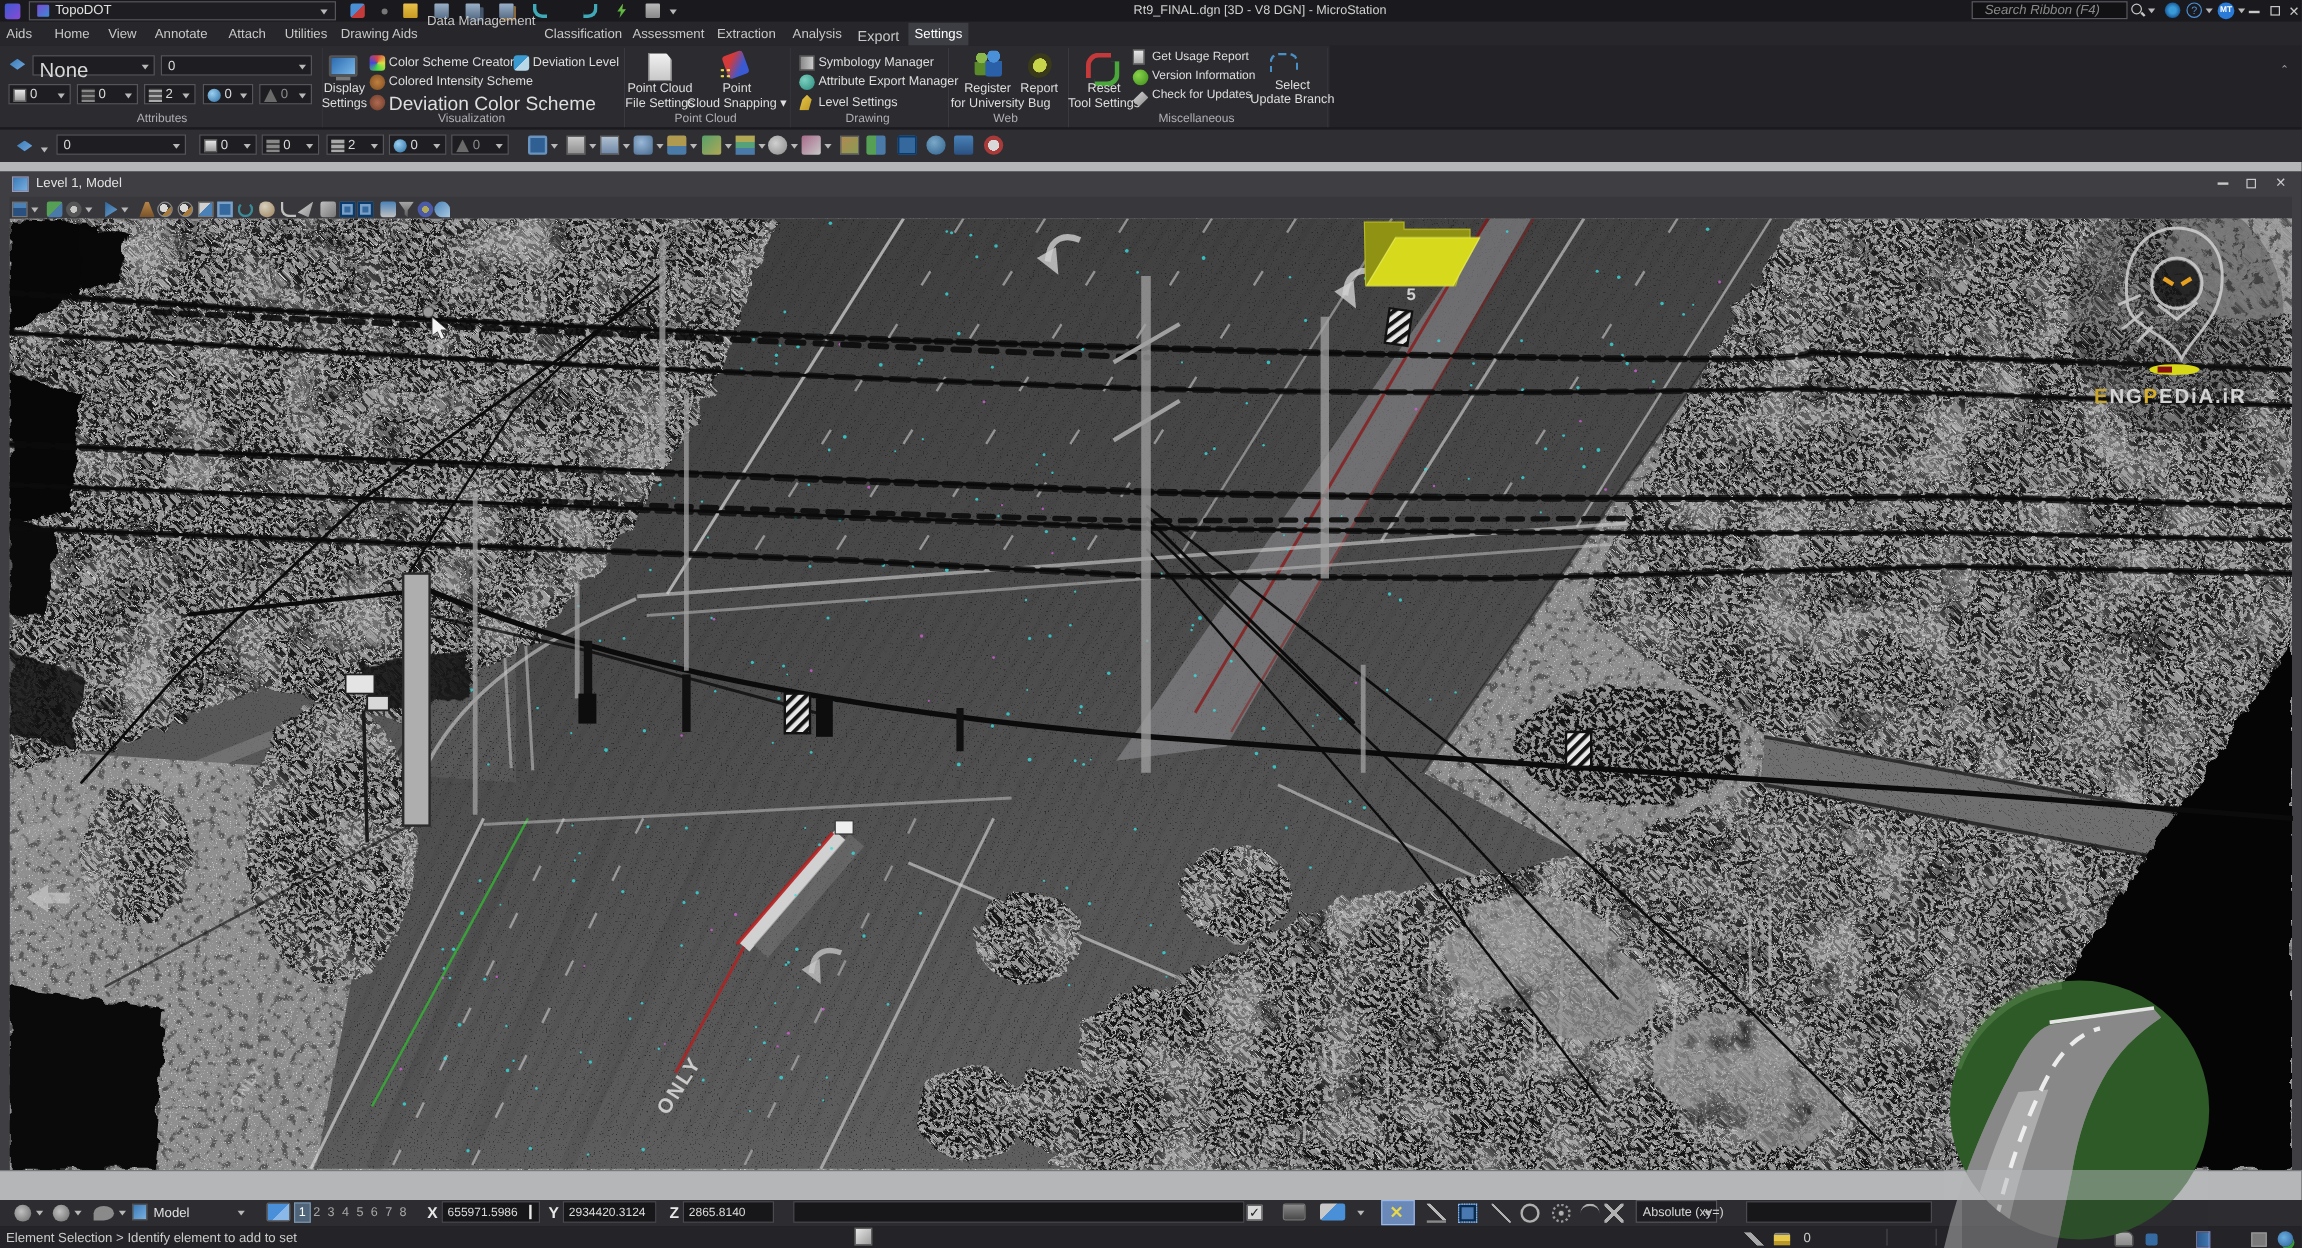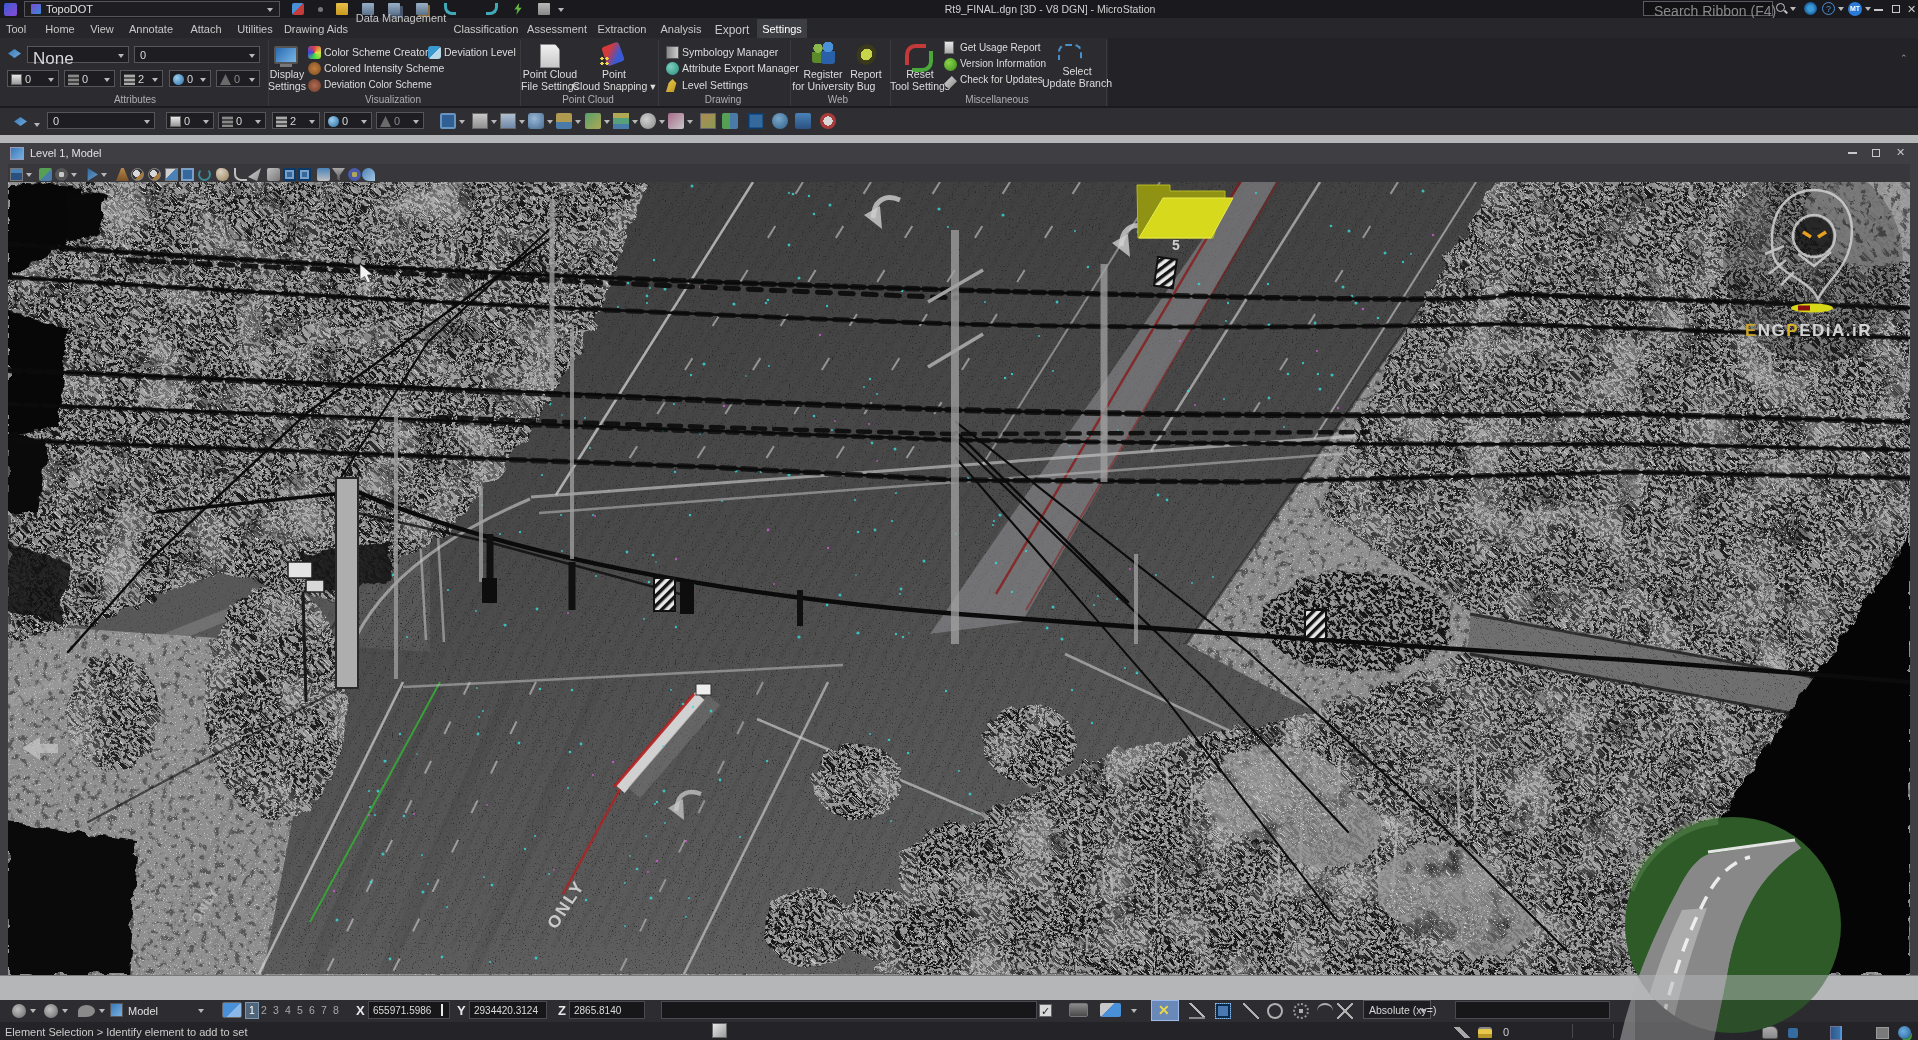--- a/index.html
+++ b/index.html
@@ -20,37 +20,37 @@
 <div class="abs" style="left:362px;top:3px;width:12px;height:12px;background:linear-gradient(180deg,#9ab0c8,#5a7088);border-radius:1px"></div>
 <div class="abs" style="left:388px;top:3px;width:12px;height:12px;background:linear-gradient(180deg,#9ab0c8,#5a7088);border-radius:1px;box-shadow:3px 3px 0 #44546a"></div>
 <div class="abs" style="left:416px;top:3px;width:12px;height:12px;background:linear-gradient(180deg,#9ab0c8,#5a7088);border-radius:1px;box-shadow:2px 2px 0 #8a6a3a"></div>
 <div class="abs" style="left:444px;top:3px;width:12px;height:12px;border-bottom:3px solid #3fa9b8;border-left:3px solid #3fa9b8;border-radius:0 0 0 8px"></div>
 <div class="abs" style="left:486px;top:3px;width:12px;height:12px;border-bottom:3px solid #3fa9b8;border-right:3px solid #3fa9b8;border-radius:0 0 8px 0"></div>
 <div class="abs" style="left:512px;top:3px;width:12px;height:12px;background:linear-gradient(45deg,#3a9a3a,#8ad44a);clip-path:polygon(60% 0,20% 55%,45% 55%,35% 100%,80% 40%,55% 40%)"></div>
 <div class="abs" style="left:538px;top:3px;width:12px;height:12px;background:linear-gradient(180deg,#b8b8b8,#888);border-radius:1px"></div>
 <div class="abs car" style="left:558px;top:8px"></div>
 <div class="abs" style="left:1050px;top:3px;transform:translateX(-50%);font-size:10.5px;color:#d0d0d0;white-space:nowrap">Rt9_FINAL.dgn [3D - V8 DGN] - MicroStation</div>
 <div class="abs" style="left:1643px;top:1px;width:130px;height:15px;background:#121215;border:1px solid #5a5a60">
-  <div class="abs" style="left:10px;top:1px;font-size:14px;color:#8a8a8a;white-space:nowrap">Search Ribbon (F4)</div>
+  <div class="abs" style="left:10px;top:1px;font-size:11px;font-style:italic;color:#8a8a8a;white-space:nowrap">Search Ribbon (F4)</div>
 </div>
 <div class="abs" style="left:1776px;top:3px;width:9px;height:9px;border:1.5px solid #c8c8c8;border-radius:50%"></div>
 <div class="abs" style="left:1784px;top:11px;width:4px;height:1.5px;background:#c8c8c8;transform:rotate(45deg)"></div>
 <div class="abs car" style="left:1790px;top:7px"></div>
 <div class="abs" style="left:1804px;top:2px;width:13px;height:13px;background:radial-gradient(circle,#3a9ad8 30%,#1a5a98 70%);border-radius:50%"></div>
 <div class="abs" style="left:1822px;top:2px;width:13px;height:13px;border:1.5px solid #4a90d8;border-radius:50%;color:#4a90d8;font-size:9px;text-align:center;line-height:12px">?</div>
 <div class="abs car" style="left:1838px;top:7px"></div>
 <div class="abs" style="left:1848px;top:2px;width:14px;height:14px;background:#2a7ad8;border-radius:50%;color:#fff;font-size:7px;text-align:center;line-height:14px;font-weight:bold">MT</div>
 <div class="abs car" style="left:1865px;top:7px"></div>
 <div class="abs" style="left:1874px;top:9px;width:9px;height:1.5px;background:#c8c8c8"></div>
 <div class="abs" style="left:1892px;top:5px;width:8px;height:8px;border:1.2px solid #c8c8c8"></div>
 <div class="abs" style="left:1907px;top:3px;font-size:11px;color:#c8c8c8">✕</div>
 
 <div class="abs" style="left:0;top:18px;width:1918px;height:20px;background:#27272b"></div>
 <div class="abs" style="left:757px;top:19px;width:50px;height:19px;background:#3d3d44"></div>
-<div class="abs" style="left:16px;top:23px;transform:translateX(-50%);font-size:11px;color:#c8c8c8;white-space:nowrap">Tool</div>
+<div class="abs" style="left:16px;top:23px;transform:translateX(-50%);font-size:11px;color:#c8c8c8;white-space:nowrap">Aids</div>
 <div class="abs" style="left:60px;top:23px;transform:translateX(-50%);font-size:11px;color:#c8c8c8;white-space:nowrap">Home</div>
 <div class="abs" style="left:102px;top:23px;transform:translateX(-50%);font-size:11px;color:#c8c8c8;white-space:nowrap">View</div>
 <div class="abs" style="left:151px;top:23px;transform:translateX(-50%);font-size:11px;color:#c8c8c8;white-space:nowrap">Annotate</div>
 <div class="abs" style="left:206px;top:23px;transform:translateX(-50%);font-size:11px;color:#c8c8c8;white-space:nowrap">Attach</div>
 <div class="abs" style="left:255px;top:23px;transform:translateX(-50%);font-size:11px;color:#c8c8c8;white-space:nowrap">Utilities</div>
 <div class="abs" style="left:316px;top:23px;transform:translateX(-50%);font-size:11px;color:#c8c8c8;white-space:nowrap">Drawing Aids</div>
 <div class="abs" style="left:401px;top:12px;transform:translateX(-50%);font-size:11px;color:#c8c8c8;white-space:nowrap">Data Management</div>
 <div class="abs" style="left:486px;top:23px;transform:translateX(-50%);font-size:11px;color:#c8c8c8;white-space:nowrap">Classification</div>
 <div class="abs" style="left:557px;top:23px;transform:translateX(-50%);font-size:11px;color:#c8c8c8;white-space:nowrap">Assessment</div>
 <div class="abs" style="left:622px;top:23px;transform:translateX(-50%);font-size:11px;color:#c8c8c8;white-space:nowrap">Extraction</div>
@@ -108,21 +108,21 @@
     <div class="abs car" style="right:4px;top:7px"></div>
   </div>
 <div class="abs" style="left:274px;top:46px;width:24px;height:18px;background:linear-gradient(135deg,#2a6ab0,#7ab8e8);border:2px solid #555;border-radius:2px"></div>
 <div class="abs" style="left:280px;top:64px;width:12px;height:3px;background:#777"></div>
 <div class="abs" style="left:287px;top:69px;transform:translateX(-50%);font-size:10.5px;color:#dedede;text-align:center;line-height:11.5px;white-space:nowrap">Display<br>Settings</div>
 <div class="abs" style="left:308px;top:46px;width:13px;height:13px;background:conic-gradient(#d44,#dd4,#4d4,#44d,#d44);border-radius:3px"></div>
 <div class="abs" style="left:324px;top:46px;font-size:10.5px;color:#dedede;white-space:nowrap">Color Scheme Creator</div>
 <div class="abs" style="left:308px;top:62px;width:13px;height:13px;background:radial-gradient(circle,#c08040,#7a4a20);border-radius:50%"></div>
 <div class="abs" style="left:324px;top:62px;font-size:10.5px;color:#dedede;white-space:nowrap">Colored Intensity Scheme</div>
 <div class="abs" style="left:308px;top:79px;width:13px;height:13px;background:radial-gradient(circle,#b06a50,#6a3a2a);border-radius:50%"></div>
-<div class="abs" style="left:324px;top:79px;font-size:10px;color:#dedede;white-space:nowrap">Deviation Color Scheme</div>
+<div class="abs" style="left:324px;top:79px;font-size:16px;color:#dedede;white-space:nowrap">Deviation Color Scheme</div>
 <div class="abs" style="left:428px;top:46px;width:13px;height:13px;background:linear-gradient(135deg,#3a9ad0 50%,#b8d8e8 50%);border-radius:3px"></div>
 <div class="abs" style="left:444px;top:46px;font-size:10.5px;color:#dedede;white-space:nowrap">Deviation Level</div>
 <div class="abs" style="left:540px;top:44px;width:20px;height:24px;background:linear-gradient(180deg,#f0f0f0,#c8c8c8);border:1px solid #888;clip-path:polygon(0 0,75% 0,100% 25%,100% 100%,0 100%)"></div>
 <div class="abs" style="left:550px;top:69px;transform:translateX(-50%);font-size:10.5px;color:#dedede;text-align:center;line-height:11.5px;white-space:nowrap">Point Cloud<br>File Settings</div>
 <div class="abs" style="left:604px;top:44px;width:18px;height:20px;background:linear-gradient(135deg,#d43a3a 30%,#3a5ad4 70%);border-radius:3px;transform:rotate(-20deg)"></div>
 <div class="abs" style="left:600px;top:56px;width:10px;height:10px;background:radial-gradient(#e8d84a 30%,transparent 32%),radial-gradient(#e8d84a 30%,transparent 32%) 4px 5px;background-size:5px 5px"></div>
 <div class="abs" style="left:614px;top:69px;transform:translateX(-50%);font-size:10.5px;color:#dedede;text-align:center;line-height:11.5px;white-space:nowrap">Point<br>Cloud Snapping ▾</div>
 <div class="abs" style="left:666px;top:46px;width:13px;height:13px;background:linear-gradient(90deg,#888,#ccc);border:1px solid #555"></div>
 <div class="abs" style="left:682px;top:46px;font-size:10.5px;color:#dedede;white-space:nowrap">Symbology Manager</div>
 <div class="abs" style="left:666px;top:62px;width:13px;height:13px;background:radial-gradient(circle at 35% 35%,#7ad0c0,#2a8a7a);border-radius:50%"></div>

